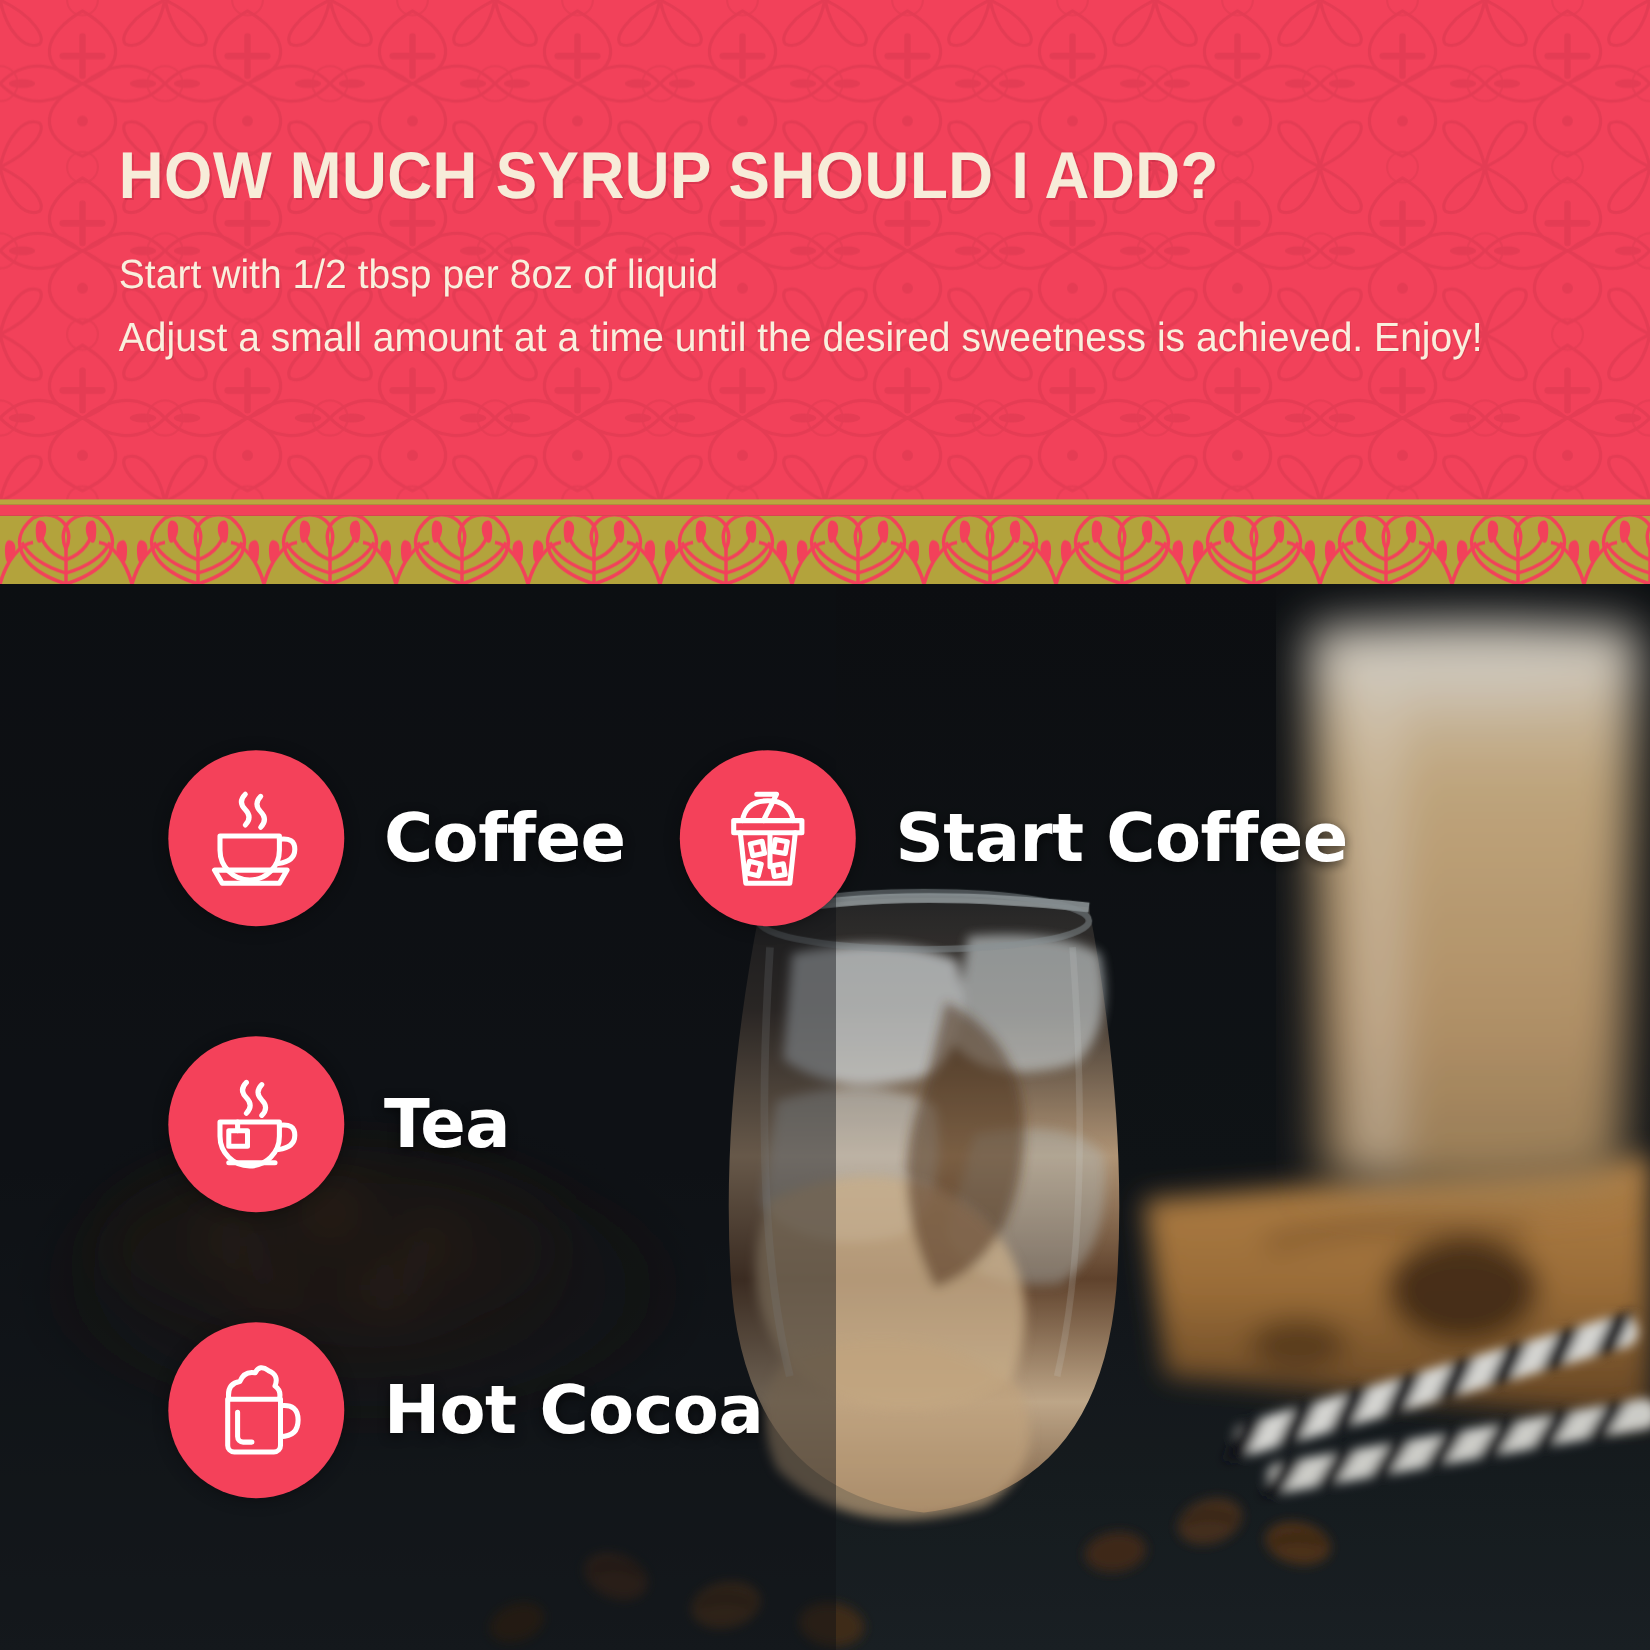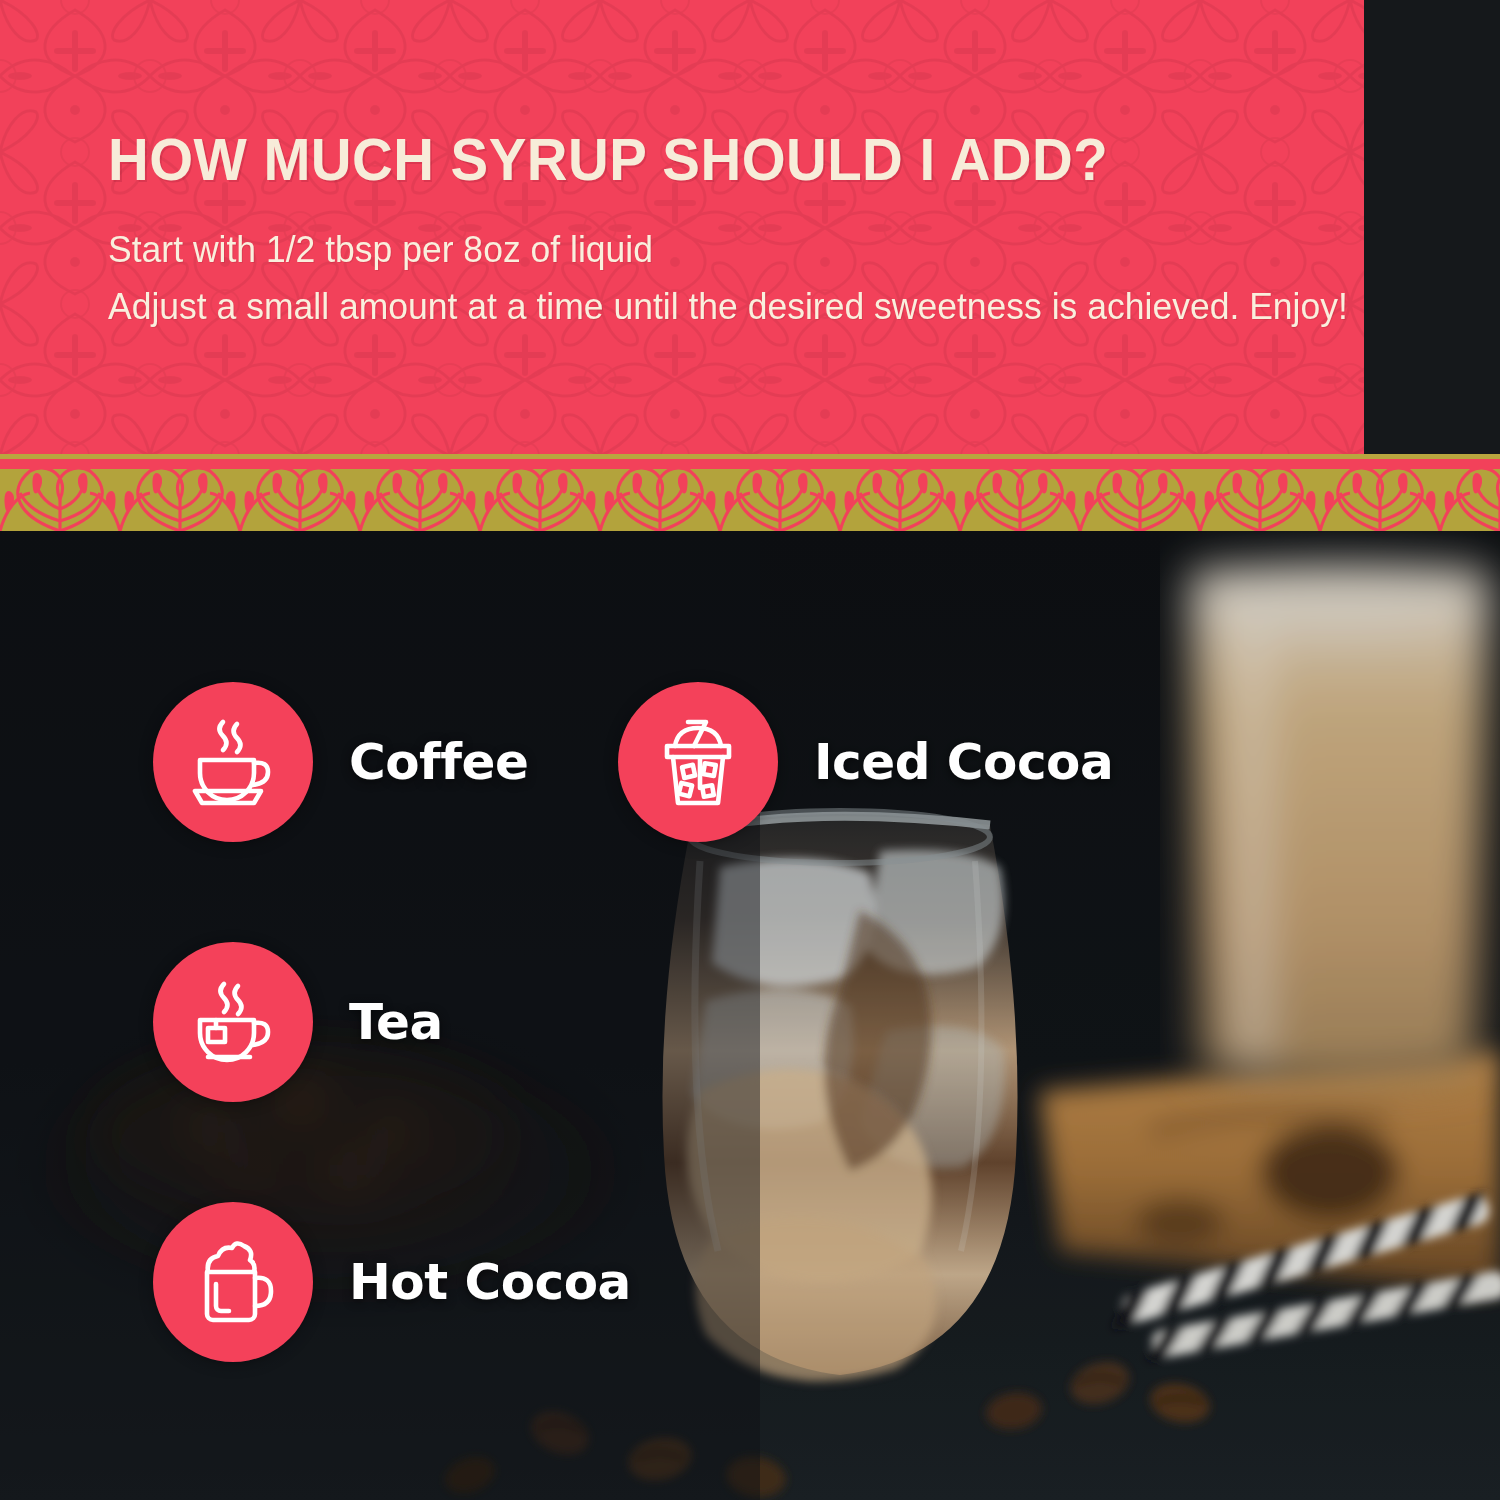--- a/index.html
+++ b/index.html
@@ -13,21 +13,21 @@
     height: 1500px;
     overflow: hidden;
     font-family: "Liberation Sans", sans-serif;
     background: #15181b;
   }
 
   
   .header {
     position: absolute;
     left: 0; top: 0;
-    width: 1364px;
+    width: 1500px;
     height: 456px;
     background-color: #f2415a;
     overflow: hidden;
   }
   .damask {
     position: absolute;
     inset: 0;
     opacity: .5;
   }
   .header-text {
@@ -117,21 +117,21 @@
     align-items: center;
     justify-content: center;
     box-shadow: 0 2px 14px rgba(0,0,0,.35);
   }
   .badge svg { display: block; }
   .item-label {
     margin-left: 36px;
     color: #ffffff;
     font-family: "DejaVu Sans", sans-serif;
     font-weight: bold;
-    font-size: 50px;
+    font-size: 61px;
     letter-spacing: -.5px;
     white-space: nowrap;
     text-shadow: 0 2px 10px rgba(0,0,0,.6);
   }
   .col-a { left: 153px; }
   .col-b { left: 618px; }
   .row-1 { top: 151px; }
   .row-2 { top: 411px; }
   .row-3 { top: 671px; text-align: center; }
 </style>
@@ -371,21 +371,21 @@
           <path d="M40 10 h18 l-12 24"></path>
           <rect x="19" y="34" width="62" height="11"></rect>
           <path d="M25 45 l5 46 h40 l5 -46"></path>
           <rect x="35" y="54" width="11" height="11" transform="rotate(-12 40 59)"></rect>
           <rect x="56" y="52" width="11" height="11" transform="rotate(10 61 57)"></rect>
           <rect x="32" y="72" width="11" height="11" transform="rotate(14 37 77)"></rect>
           <rect x="55" y="74" width="10" height="10" transform="rotate(-10 60 79)"></rect>
           <path d="M52 46 l0 30"></path>
         </svg>
       </div>
-      <div class="item-label">Iced Cocoa</div>
+      <div class="item-label">Start Coffee</div>
     </div>
 
     <div class="item col-a row-2">
       <div class="badge">
         <svg width="100" height="100" viewBox="0 0 100 100" fill="none" stroke="#ffffff" stroke-width="4.6" stroke-linecap="round" stroke-linejoin="round">
           <path d="M41 12 q-7 7 0 14 q7 7 0 14"></path>
           <path d="M55 14 q-7 7 0 14 q7 7 0 14"></path>
           <path d="M17 48 h54 v13 a27 27 0 0 1 -54 0 Z"></path>
           <path d="M71 51 q14 -2 14 9 q0 11 -15 13"></path>
           <path d="M25 85 h42"></path>

